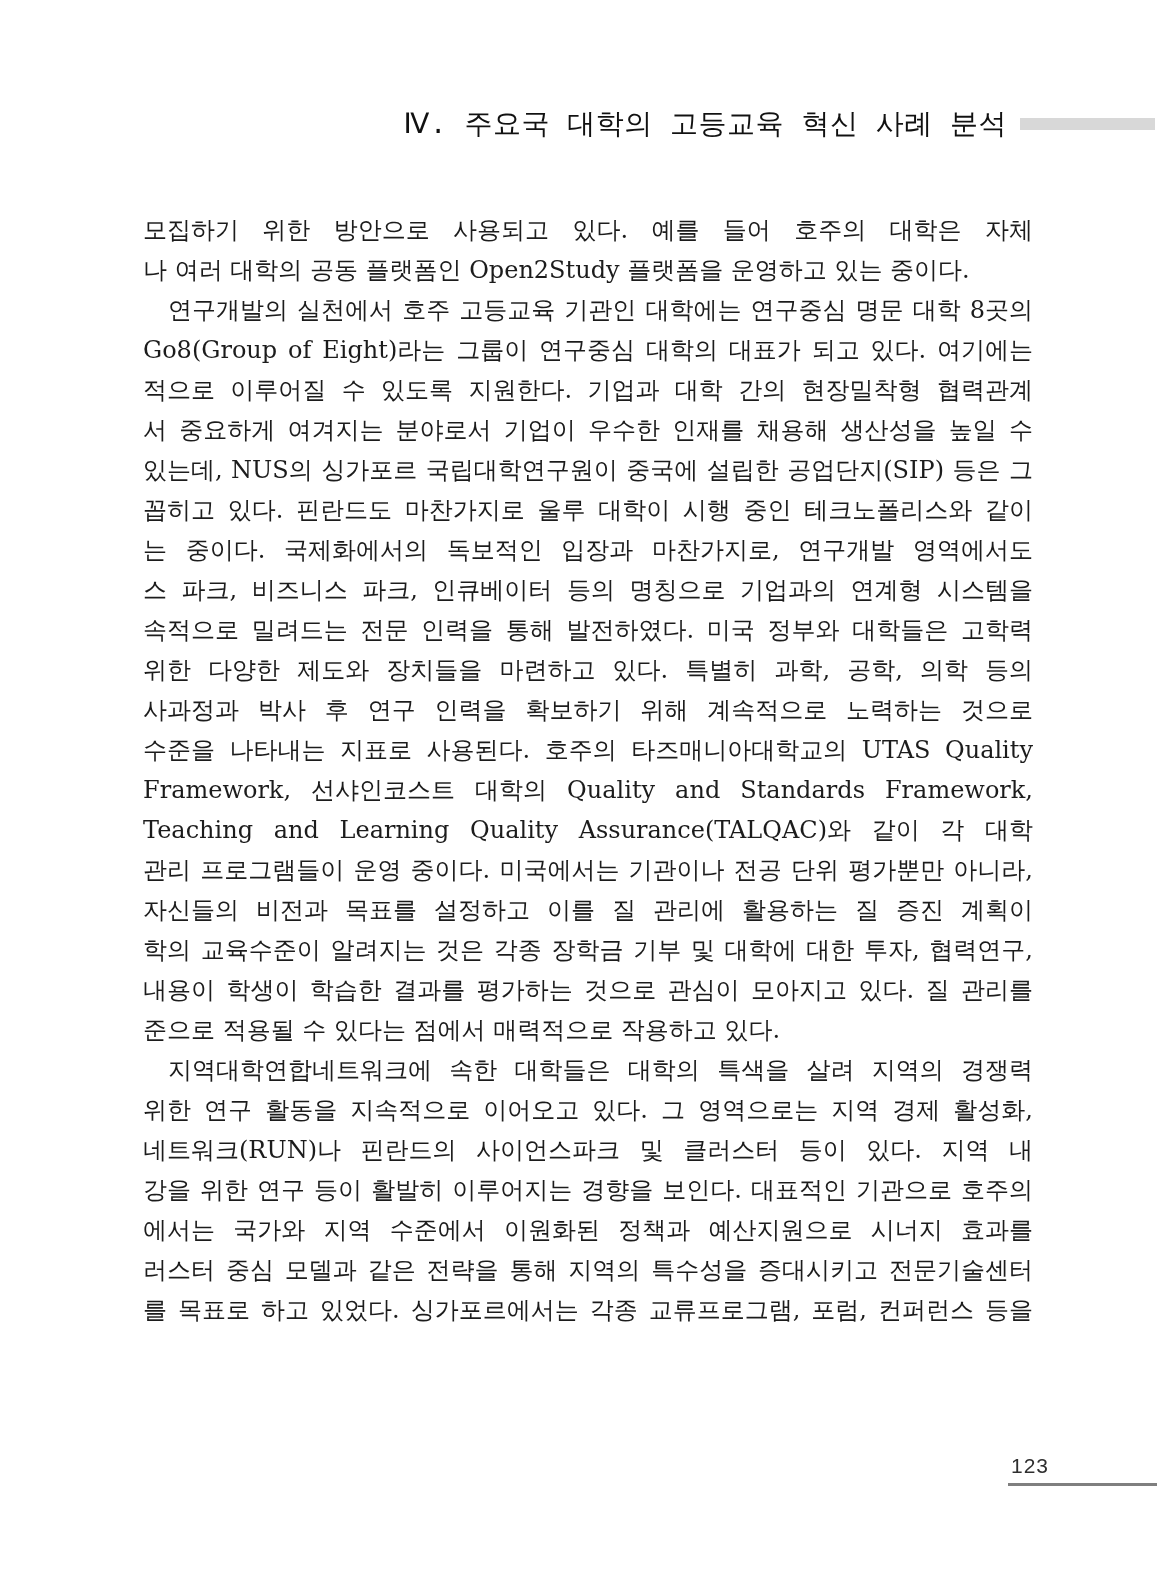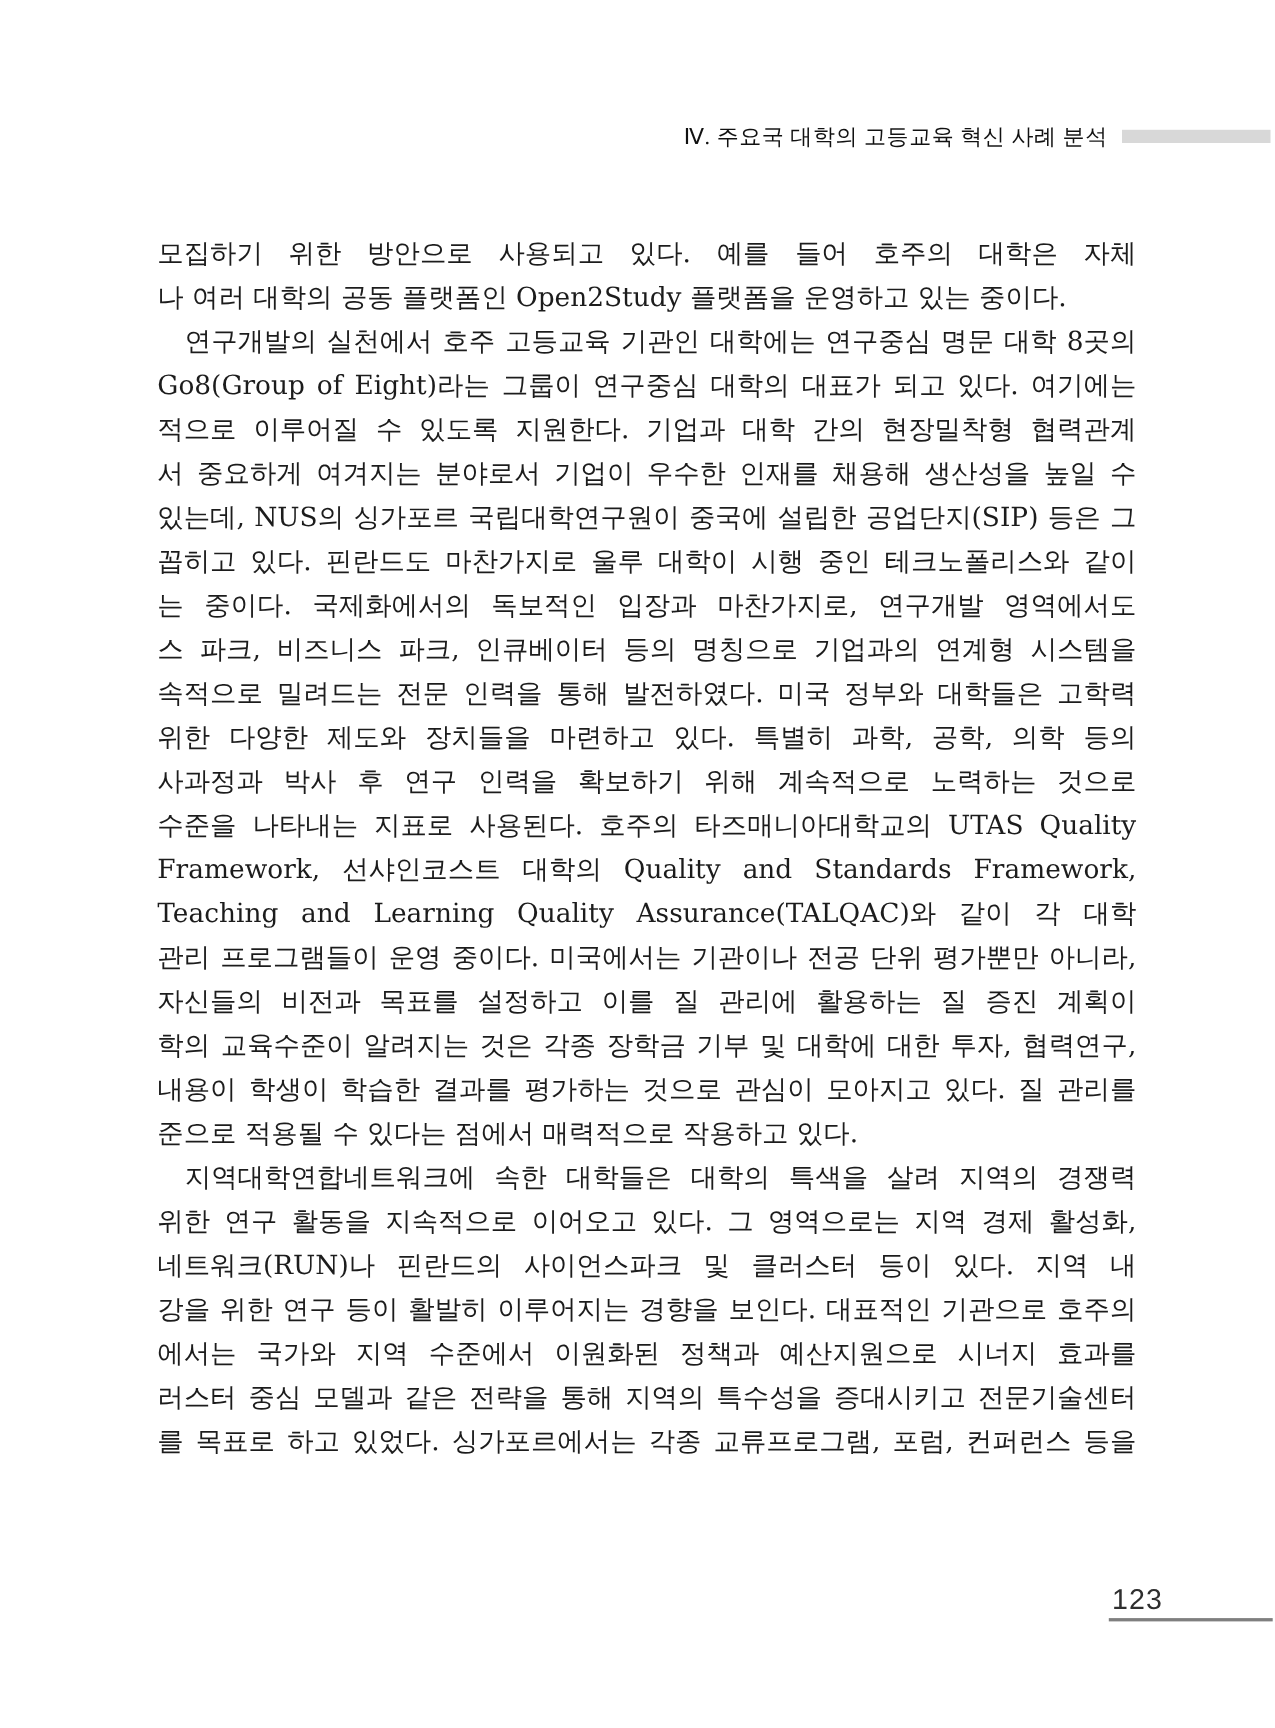--- a/index.html
+++ b/index.html
@@ -21,22 +21,22 @@
     position: absolute;
     top: 110px;
     left: 0;
     right: 4px;
     height: 28px;
     display: flex;
     justify-content: flex-end;
     align-items: center;
   }
   .header-title {
-    font-family: Liberation Serif, serif;
-    font-size: 20px;
+    font-family: Liberation Mono, monospace;
+    font-size: 28px;
     font-weight: 500;
     letter-spacing: 0.5px;
     color: #111111;
     white-space: nowrap;
   }
   .header-bar {
     display: inline-block;
     width: 135px;
     height: 12px;
     margin-left: 13px;
@@ -70,25 +70,26 @@
 
   
   .footer {
     position: absolute;
     left: 1008px;
     top: 1440px;
     width: 149px;
   }
   .page-number {
     font-family: "Liberation Sans", sans-serif;
-    font-size: 26px;
+    font-size: 21px;
     color: #2f2f2f;
     line-height: 28px;
     padding-left: 3px;
     letter-spacing: 1px;
+    margin-top: 12px;
   }
   .footer-rule {
     margin-top: 3px;
     height: 3px;
     background: #7f7f7f;
   }
 </style>
 </head>
 <body>
 

